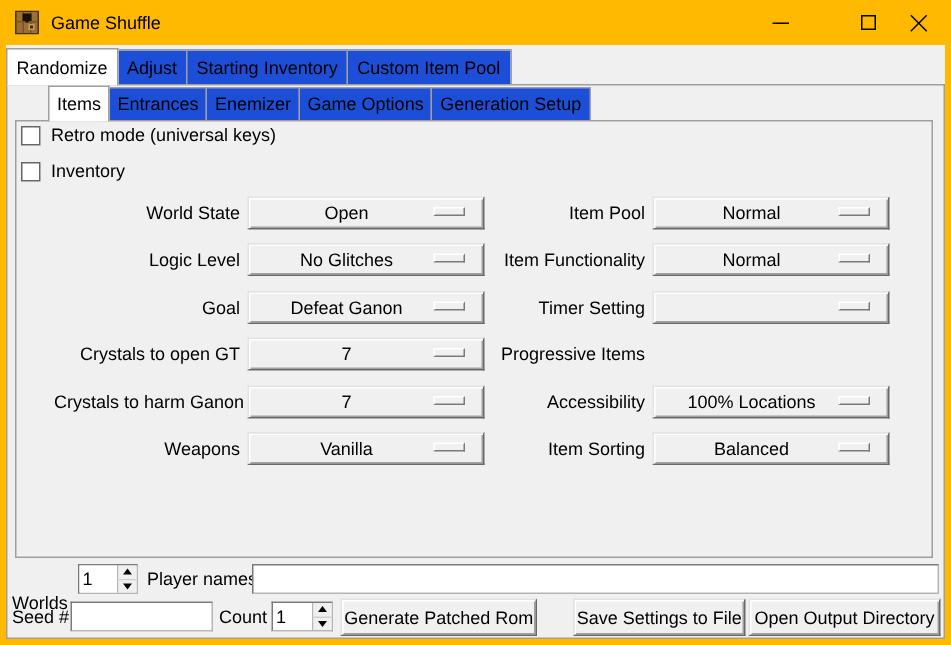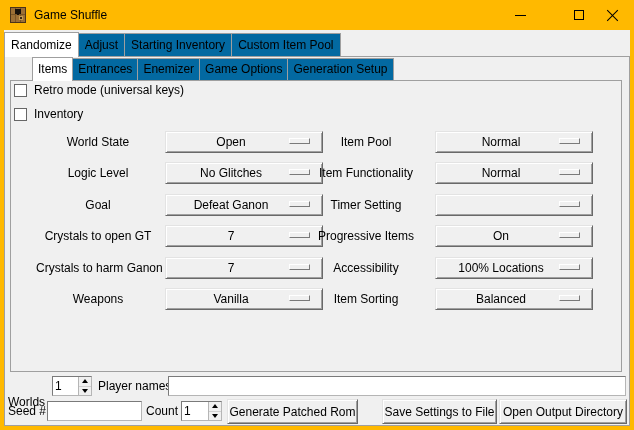--- a/index.html
+++ b/index.html
@@ -24,35 +24,35 @@
   }
   .glyph-close::before { transform:rotate(45deg); }
   .glyph-close::after  { transform:rotate(-45deg); }
   
   .client { position:absolute; left:4px; top:30px; width:626px; height:396px; background:#f0f0f0; }
   
   .tabbar { position:absolute; display:flex; align-items:flex-start; z-index:3; }
   .outer-tabs { left:0; top:2px; }
   .inner-tabs { left:28px; top:27px; z-index:4; }
   .tab {
-    height:23px; line-height:22px; padding:0 6px; background:#0369a1;
+    height:23px; line-height:22px; padding:0 6px; background:#1d4ed8;
     border:1px solid #9f9f9f; border-bottom:none; margin-top:1px; margin-right:-1px;
     white-space:nowrap; cursor:default;
   }
   .outer-tabs .tab.active { margin-top:0; height:25px; line-height:24px; background:#fff; position:relative; z-index:5; }
   .inner-tabs .tab { height:22px; line-height:21px; padding:0 5px; }
   .inner-tabs .tab.active { margin-top:0; height:24px; line-height:23px; background:#fff; position:relative; z-index:5; }
   .outer-pane { position:absolute; left:0; top:26px; width:626px; height:370px; border:1px solid #9f9f9f; background:#f0f0f0; z-index:1; }
   .inner-pane { position:absolute; left:6px; top:50px; width:612px; height:292px; border:1px solid #9f9f9f; background:#f0f0f0; z-index:2; }
   
   .chk-row { position:absolute; left:10px; height:14px; display:flex; align-items:center; z-index:6; }
   .chk-box { width:13px; height:13px; background:#fff; border:1px solid #666; margin-right:7px; }
   
   .orow { position:absolute; left:0; width:626px; height:22px; z-index:6; }
-  .olabel { position:absolute; top:0; height:22px; line-height:22px; text-align:center; white-space:nowrap;padding-left:32px; }
+  .olabel { position:absolute; top:0; height:22px; line-height:22px; text-align:right; white-space:nowrap;padding-left:32px; }
   .olabel.l { left:0; width:156px; }
   .olabel.r { left:266px; width:160px; }
   .opt-btn {
     position:absolute; top:0; width:158px; height:22px;
     background:#f0f0f0; border:1px solid; border-color:#e3e3e3 #696969 #696969 #e3e3e3;
     box-shadow:inset 1px 1px 0 #fff, inset -1px -1px 0 #a0a0a0;
     display:flex; align-items:center; justify-content:center; cursor:default;
   }
   .opt-btn.l { left:161px; } .opt-btn.r { left:431px; }
   .opt-value { padding-right:26px; line-height:20px; }
@@ -178,24 +178,20 @@
       </div>
     </div>
 
     <div class="orow" style="top:195px">
       <span class="olabel l">Crystals to open GT</span>
       <div class="opt-btn l">
         <span class="opt-value">7</span>
         <span class="opt-ind"></span>
       </div>
       <span class="olabel r">Progressive Items</span>
-      <div class="opt-btn r">
-        <span class="opt-value">On</span>
-        <span class="opt-ind"></span>
-      </div>
     </div>
 
     <div class="orow" style="top:227px">
       <span class="olabel l">Crystals to harm Ganon</span>
       <div class="opt-btn l">
         <span class="opt-value">7</span>
         <span class="opt-ind"></span>
       </div>
       <span class="olabel r">Accessibility</span>
       <div class="opt-btn r">

